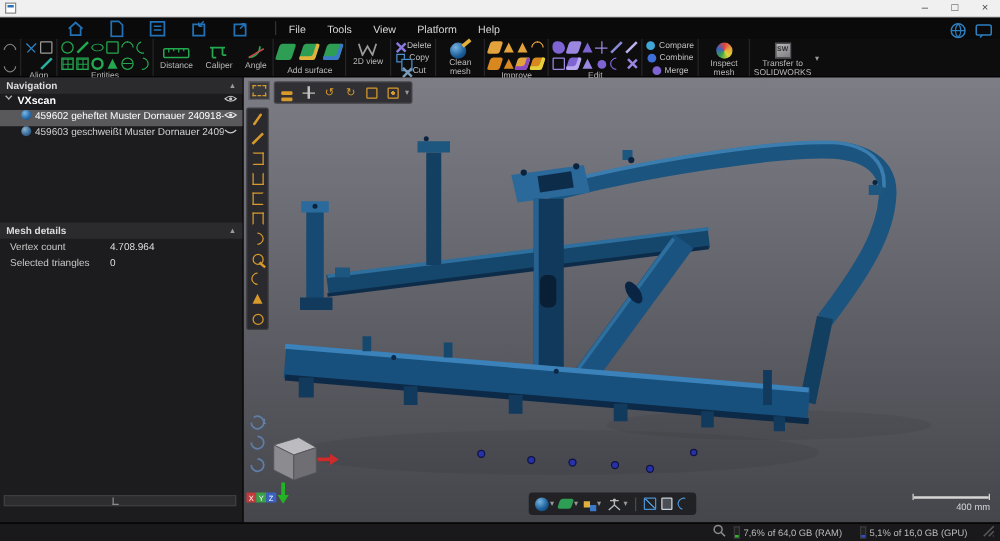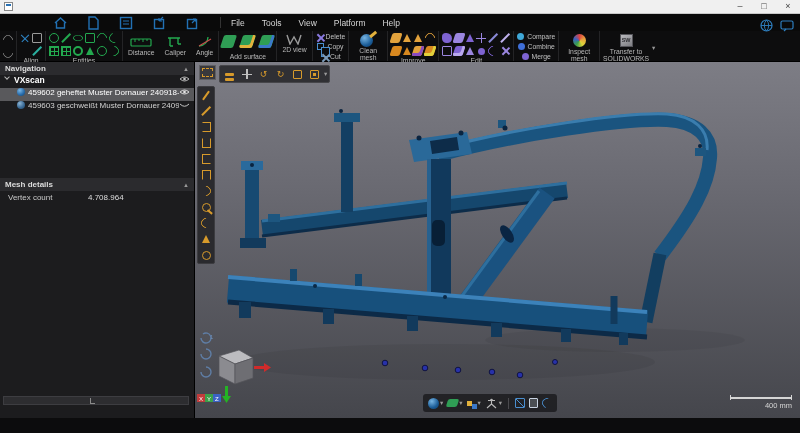--- a/index.html
+++ b/index.html
@@ -377,20 +377,24 @@
     <div style="height:64px;"></div>
 
     <div class="panel-hdr">
       <span>Mesh details</span>
       <span class="tick">▲</span>
     </div>
     <div class="detrow" style="position:relative;">
       <span>Vertex count</span>
       <span class="val">4.708.964</span>
     </div>
+    <div class="detrow" style="position:relative;">
+      <span>Selected triangles</span>
+      <span class="val">0</span>
+    </div>
 
     <div class="progress"></div>
   </div>
 
   <div class="viewport">
 
     <svg class="meshsvg" width="605" height="356" viewBox="0 0 605 356">
       <ellipse cx="250" cy="300" rx="210" ry="18" fill="#000" opacity="0.06"></ellipse>
       <ellipse cx="420" cy="278" rx="130" ry="12" fill="#000" opacity="0.05"></ellipse>
 
@@ -573,14 +577,39 @@
           <span class="ms sh-arc" style="--c:#4a8fd0;transform:rotate(-30deg);width:10px;height:10px;"></span>
         </span>
     </div>
 
     <div class="scalebar">
       <div class="scaleline"></div>
       <div class="scalelbl">400 mm</div>
     </div>
   </div>
 
+  <div class="statusbar">
+    <span>
+      <svg width="11" height="11">
+          <circle cx="4.5" cy="4.5" r="3.2" fill="none" stroke="#8a8a8a" stroke-width="1.2"></circle>
+          <path d="M7,7 L10,10" stroke="#8a8a8a" stroke-width="1.4"></path>
+        </svg>
+    </span>
+    <span class="meter">
+      <span class="bar">
+          <i style="height:2px;background:#2db52d;"></i>
+        </span>
+      <span>7,6% of 64,0 GB (RAM)</span>
+    </span>
+    <span class="meter" style="margin-left:8px;">
+      <span class="bar">
+          <i style="height:2px;background:#2d4fd0;"></i>
+        </span>
+      <span>5,1% of 16,0 GB (GPU)</span>
+    </span>
+    <span style="margin-left:6px;">
+      <svg width="10" height="10">
+          <path d="M9,1 L1,9 M9,5 L5,9 M9,8.5 L8.5,9" stroke="#5a5a5a" stroke-width="1.2"></path>
+        </svg>
+    </span>
+  </div>
 
 </div>
 
 </body></html>

